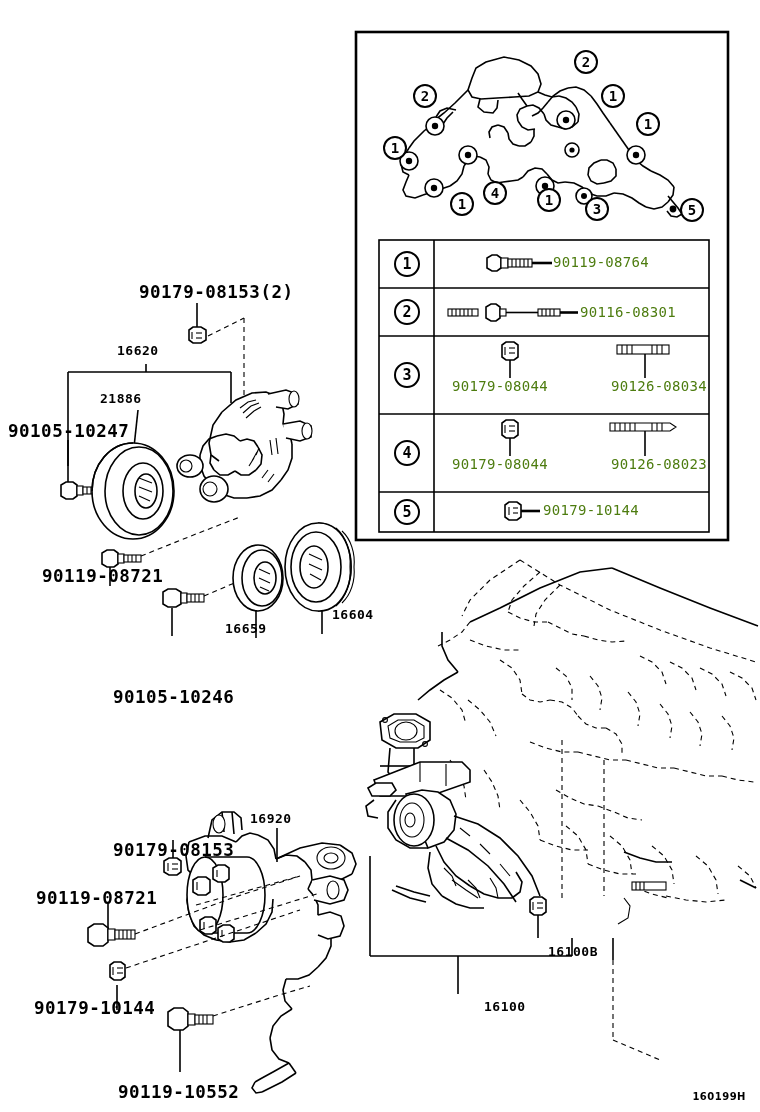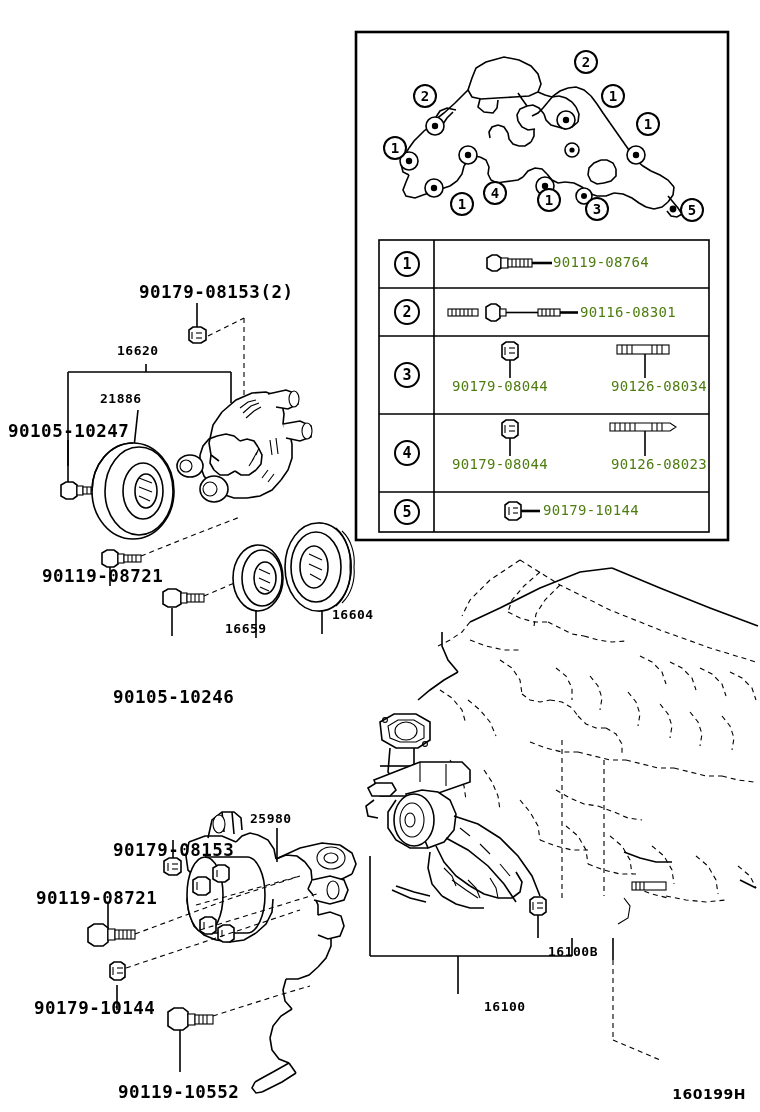--- a/index.html
+++ b/index.html
@@ -30,21 +30,21 @@
     font-weight:normal;font-size:14px;white-space:nowrap;color:#4d7c0f;letter-spacing:0.3px;
   }
   .cnum{
     position:absolute;width:26px;height:26px;border:2px solid #000;border-radius:50%;
     display:flex;align-items:center;justify-content:center;
     font-family:"DejaVu Sans Mono","Liberation Mono",monospace;
     font-size:15px;font-weight:bold;background:#fff;color:#000;box-sizing:border-box;
   }
   .cnum.dgm{width:24px;height:24px;font-size:14px;border-width:2px;}
   #figid{position:absolute;right:14px;bottom:10px;font-family:"DejaVu Sans","Liberation Sans",sans-serif;
-         font-size:14px;font-weight:bold;letter-spacing:0.5px;}
+         font-size:10px;font-weight:bold;letter-spacing:0.5px;}
 </style>
 </head>
 <body>
 
 <div id="sheet">
 
   <div class="svgwrap">
   <svg width="760" height="1112" viewBox="0 0 760 1112" xmlns="http://www.w3.org/2000/svg">
 
     <rect x="356" y="32" width="372" height="508" class="ln thick fillw"></rect>
@@ -629,21 +629,21 @@
   <div class="lbl" style="left:139px;top:284px;">90179-08153(2)</div>
   <div class="lbl big" style="left:117px;top:344px;">16620</div>
   <div class="lbl big" style="left:100px;top:392px;">21886</div>
   <div class="lbl" style="left:8px;top:423px;">90105-10247</div>
   <div class="lbl" style="left:42px;top:568px;">90119-08721</div>
   <div class="lbl" style="left:113px;top:648px;margin-top:41px;">90105-10246</div>
   <div class="lbl big" style="left:225px;top:622px;">16659</div>
   <div class="lbl big" style="left:288px;top:608px;margin-left:44px;">16604</div>
 
   <div class="lbl" style="left:113px;top:826px;margin-top:16px;">90179-08153</div>
-  <div class="lbl big" style="left:250px;top:812px;">25980</div>
+  <div class="lbl big" style="left:250px;top:812px;">16920</div>
   <div class="lbl" style="left:36px;top:890px;">90119-08721</div>
   <div class="lbl" style="left:34px;top:1000px;">90179-10144</div>
   <div class="lbl" style="left:118px;top:1076px;margin-top:8px;">90119-10552</div>
 
   <div class="lbl big" style="left:548px;top:945px;">16100B</div>
   <div class="lbl big" style="left:484px;top:1000px;">16100</div>
 
   <div id="figid">160199H</div>
 
 </div>

